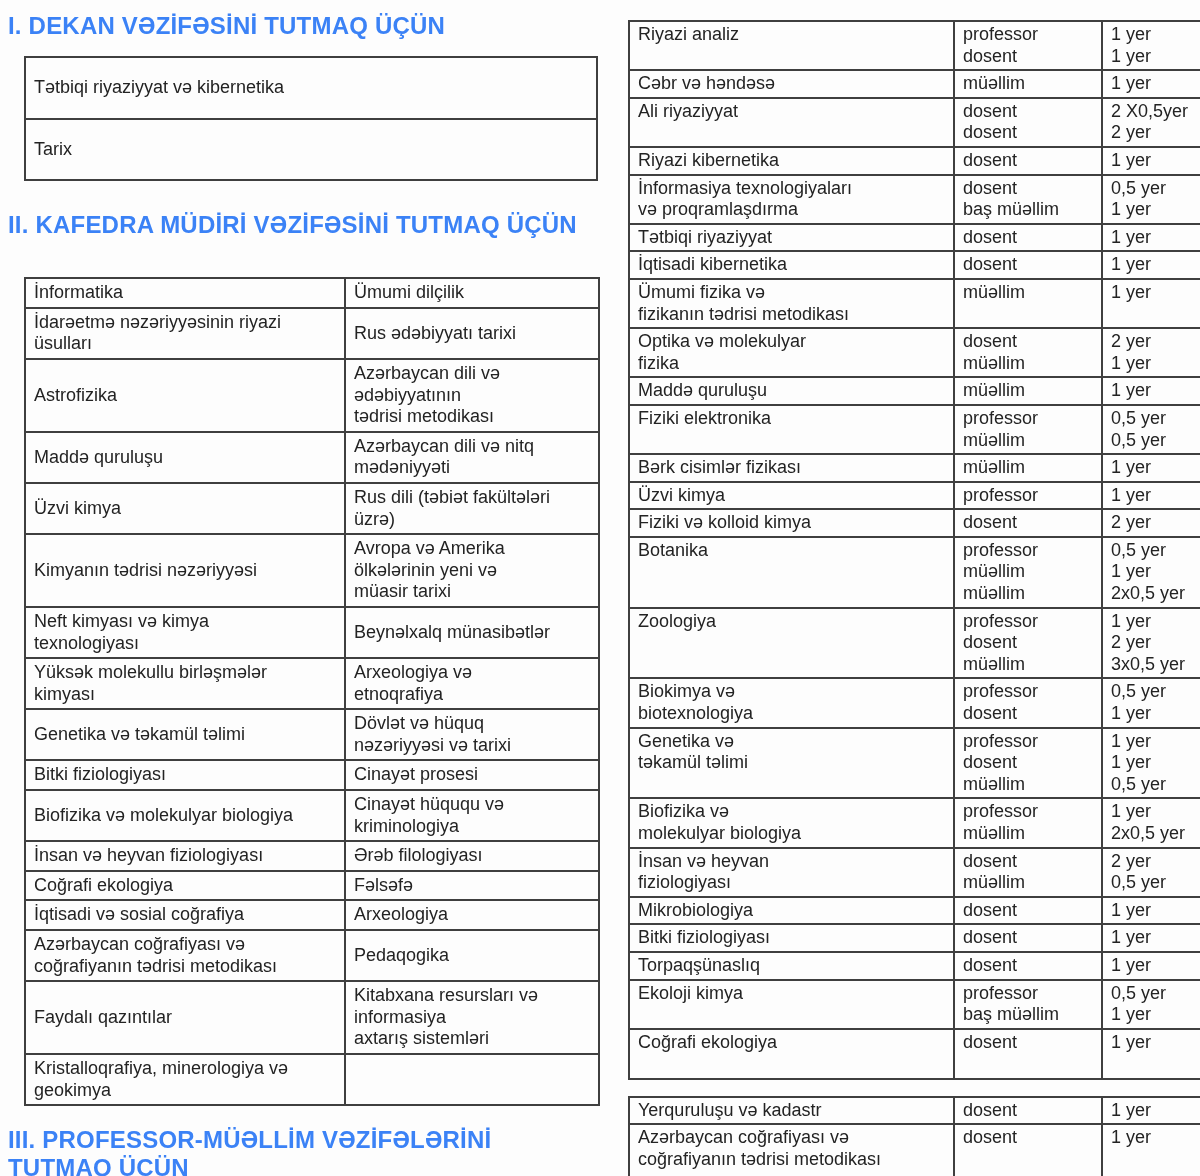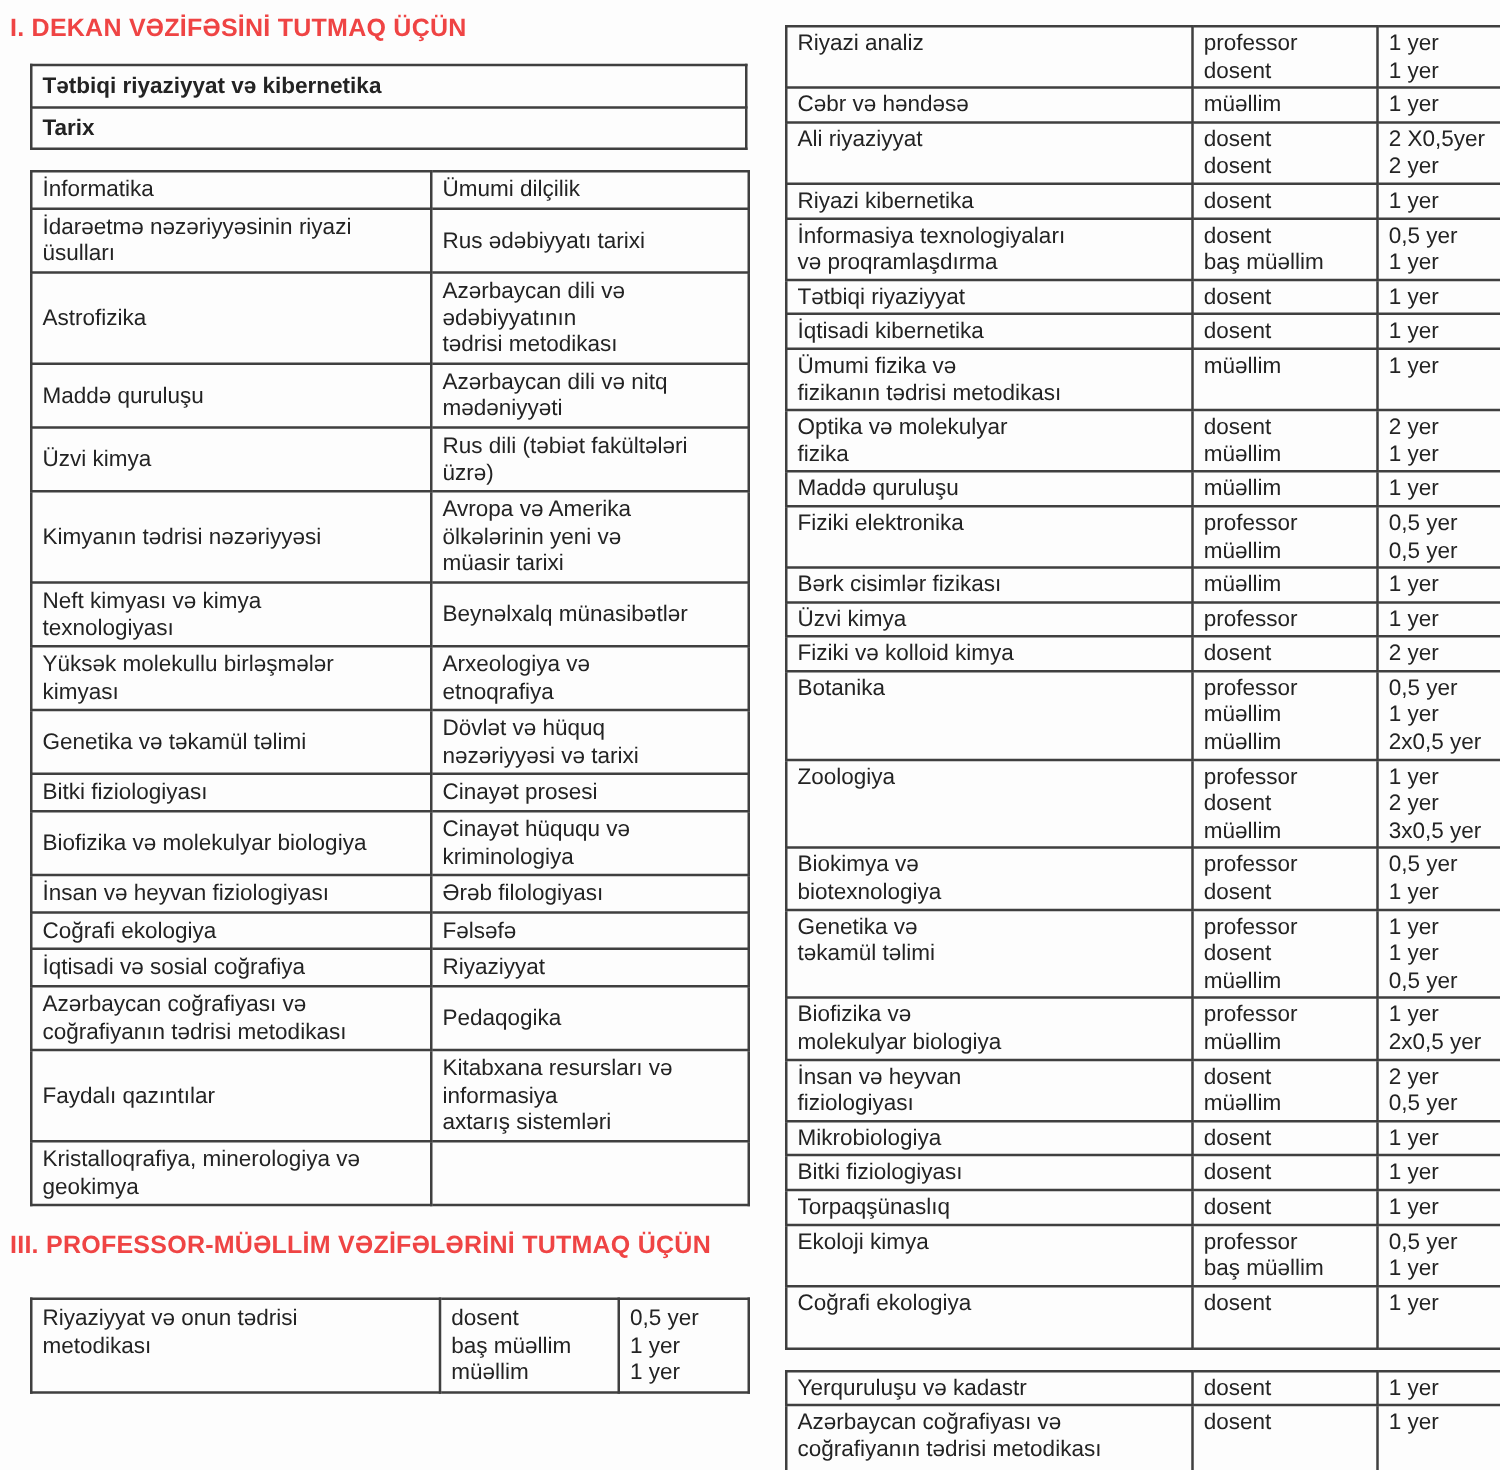--- a/index.html
+++ b/index.html
@@ -15,23 +15,23 @@
   .page {
     display: flex;
     padding-left: 8px;
     box-sizing: border-box;
     width: 1200px;
   }
   .col-left  { width: 574px; flex: none; }
   .col-right { width: 585px; flex: none; margin-left: 30px; padding-top: 4px; }
 
   h2 {
-    font-size: 20px;
+    font-size: 24px;
     font-weight: bold;
-    color: #ef4444;
+    color: #3b82f6;
     letter-spacing: 0.2px;
   }
   .h-dekan     { margin: 12px 0 15px 0; }
   .h-kafedra   { margin: 30px 0 38px 0; }
   .h-professor { margin: 20px 0 30px 0; }
 
   table {
     border-collapse: collapse;
     table-layout: fixed;
     width: 100%;
@@ -39,21 +39,21 @@
   }
   td {
     border: 2px solid #3f3f3f;
     font-size: 18px;
     line-height: 1.2;
     padding: 2px 8px;
     white-space: pre-line;
     overflow: hidden;
     word-wrap: break-word;
   }
-  .t-dekan td { padding: 5px 8px; vertical-align: middle; font-weight: bold; }
+  .t-dekan td { padding: 19px 8px; vertical-align: middle; }
   .t-kafedra td { vertical-align: middle; padding: 3px 8px; }
   .t-prof-left td { vertical-align: top; padding: 4px 8px; }
   .t-right td { vertical-align: top; }
   .t-right-a tr:last-child td { height: 44px; }
   .t-right-b { margin-top: 7px; }
   .t-right-b tr:last-child td { height: 84px; }
 
   
   .t-kafedra    col:nth-child(1) { width: 320px; }
   .t-kafedra    col:nth-child(2) { width: 254px; }
@@ -77,20 +77,21 @@
       <tbody>
           <tr>
             <td>Tətbiqi riyaziyyat və kibernetika</td>
           </tr>
           <tr>
             <td>Tarix</td>
           </tr>
         </tbody>
     </table>
 
+    <h2 class="h-kafedra">II. KAFEDRA MÜDİRİ VƏZİFƏSİNİ TUTMAQ ÜÇÜN</h2>
 
     <table class="t-kafedra">
       <colgroup>
           <col>
           <col>
         </colgroup>
       <tbody>
           <tr>
             <td>İnformatika</td>
             <td>Ümumi dilçilik</td>
@@ -150,21 +151,21 @@
           <tr>
             <td>İnsan və heyvan fiziologiyası</td>
             <td>Ərəb filologiyası</td>
           </tr>
           <tr>
             <td>Coğrafi ekologiya</td>
             <td>Fəlsəfə</td>
           </tr>
           <tr>
             <td>İqtisadi və sosial coğrafiya</td>
-            <td>Riyaziyyat</td>
+            <td>Arxeologiya</td>
           </tr>
           <tr>
             <td>Azərbaycan coğrafiyası və
 coğrafiyanın tədrisi metodikası</td>
             <td>Pedaqogika</td>
           </tr>
           <tr>
             <td>Faydalı qazıntılar</td>
             <td>Kitabxana resursları və
 informasiya

